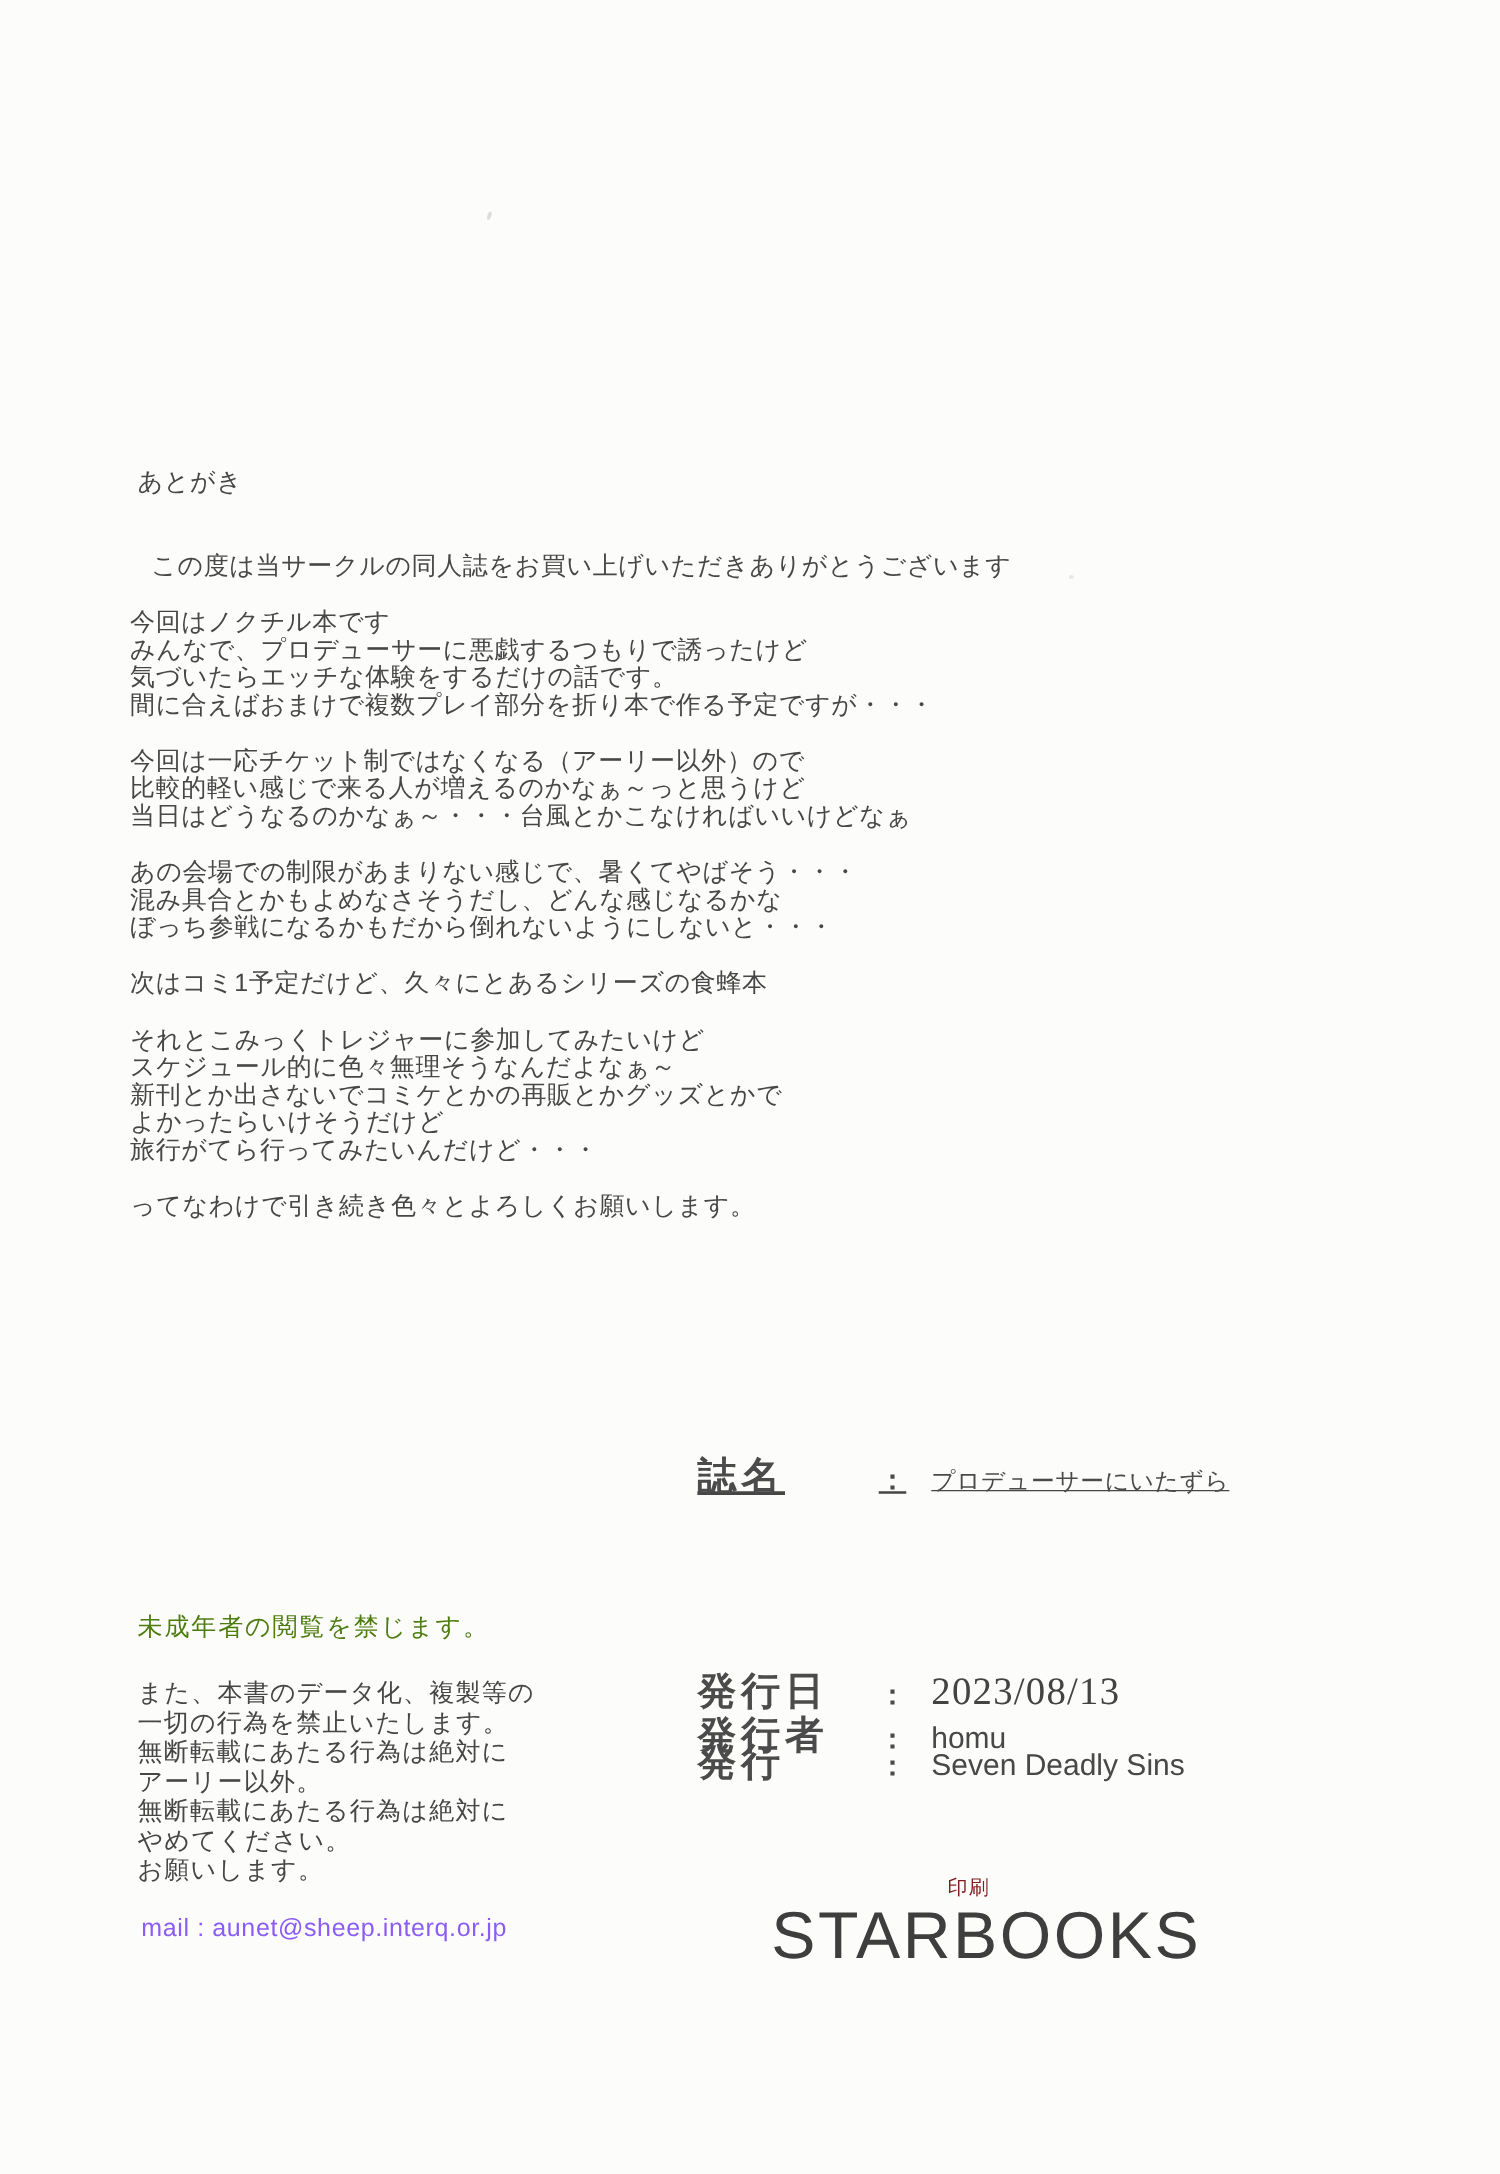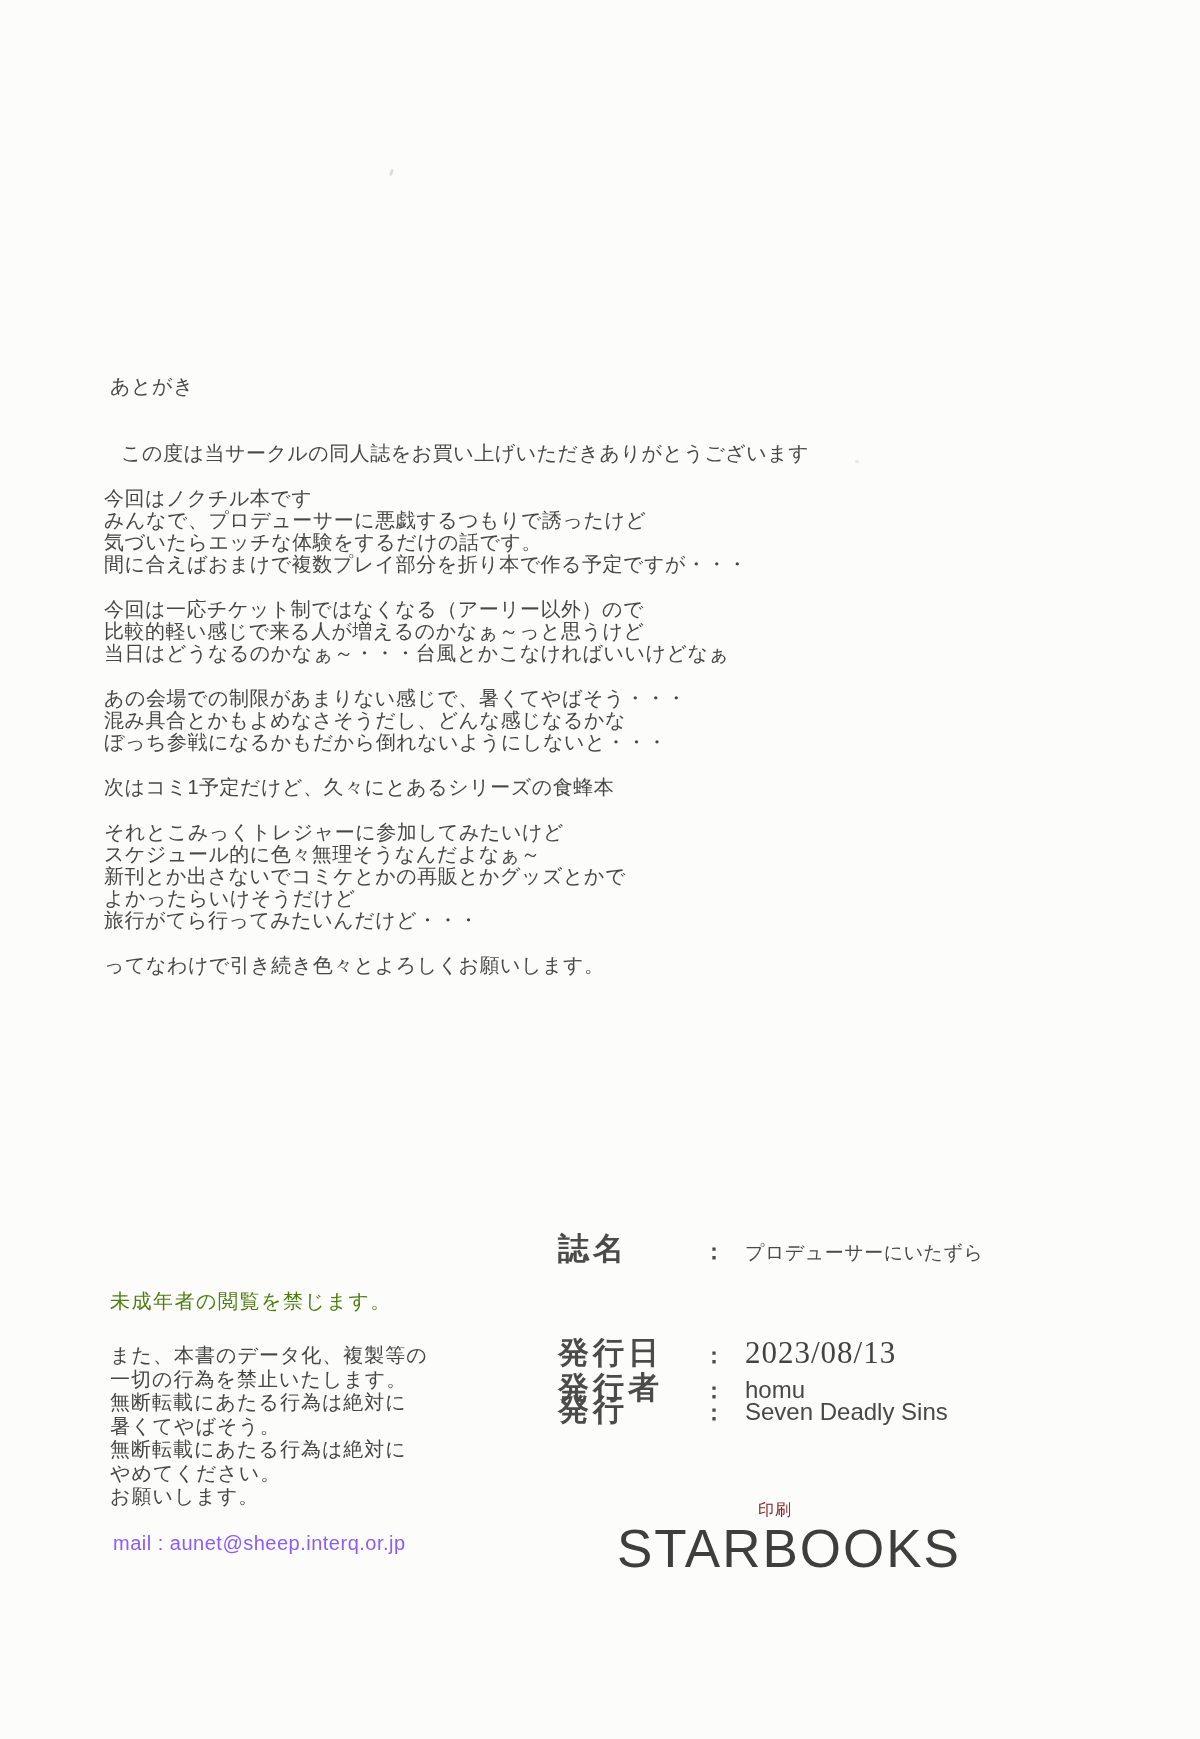--- a/index.html
+++ b/index.html
@@ -26,21 +26,21 @@
   
   .colophon-row{
     position:absolute;left:558px;width:560px;
     display:flex;align-items:baseline;
   }
   .colophon-label{
     width:145px;font-size:31px;font-weight:600;letter-spacing:4px;color:#4b4b4b;
     white-space:nowrap;
   }
   .colophon-colon{width:42px;font-size:22px;font-weight:700;color:#4b4b4b;}
-  .row-title{top:1228px;}
+  .row-title{top:1160px;text-decoration:underline;}
   .row-date{top:1332px;}
   .row-publisher{top:1389px;}
   .row-author{top:1367px;}
   .value-title{
     font-family:"Liberation Serif","DejaVu Serif",serif;
     font-size:19px;letter-spacing:0.5px;color:#4a4a4a;white-space:nowrap;
   }
   .value-date{
     font-family:"Liberation Serif","DejaVu Serif",serif;
     font-size:31px;letter-spacing:1px;color:#434343;white-space:nowrap;
@@ -152,21 +152,21 @@
 
   <div class="printing-label">印刷</div>
   <div class="printer-name">STARBOOKS</div>
 
   <div class="age-notice">未成年者の閲覧を禁じます。</div>
 
   <div class="legal-lines">
     <div class="line">また、本書のデータ化、複製等の</div>
     <div class="line">一切の行為を禁止いたします。</div>
     <div class="line">無断転載にあたる行為は絶対に</div>
-    <div class="line">暑くてやばそう。</div>
+    <div class="line">アーリー以外。</div>
     <div class="line">無断転載にあたる行為は絶対に</div>
     <div class="line">やめてください。</div>
     <div class="line">お願いします。</div>
   </div>
 
   <div class="mail-line">mail : aunet@sheep.interq.or.jp</div>
 
 </div>
 
 </body></html>

